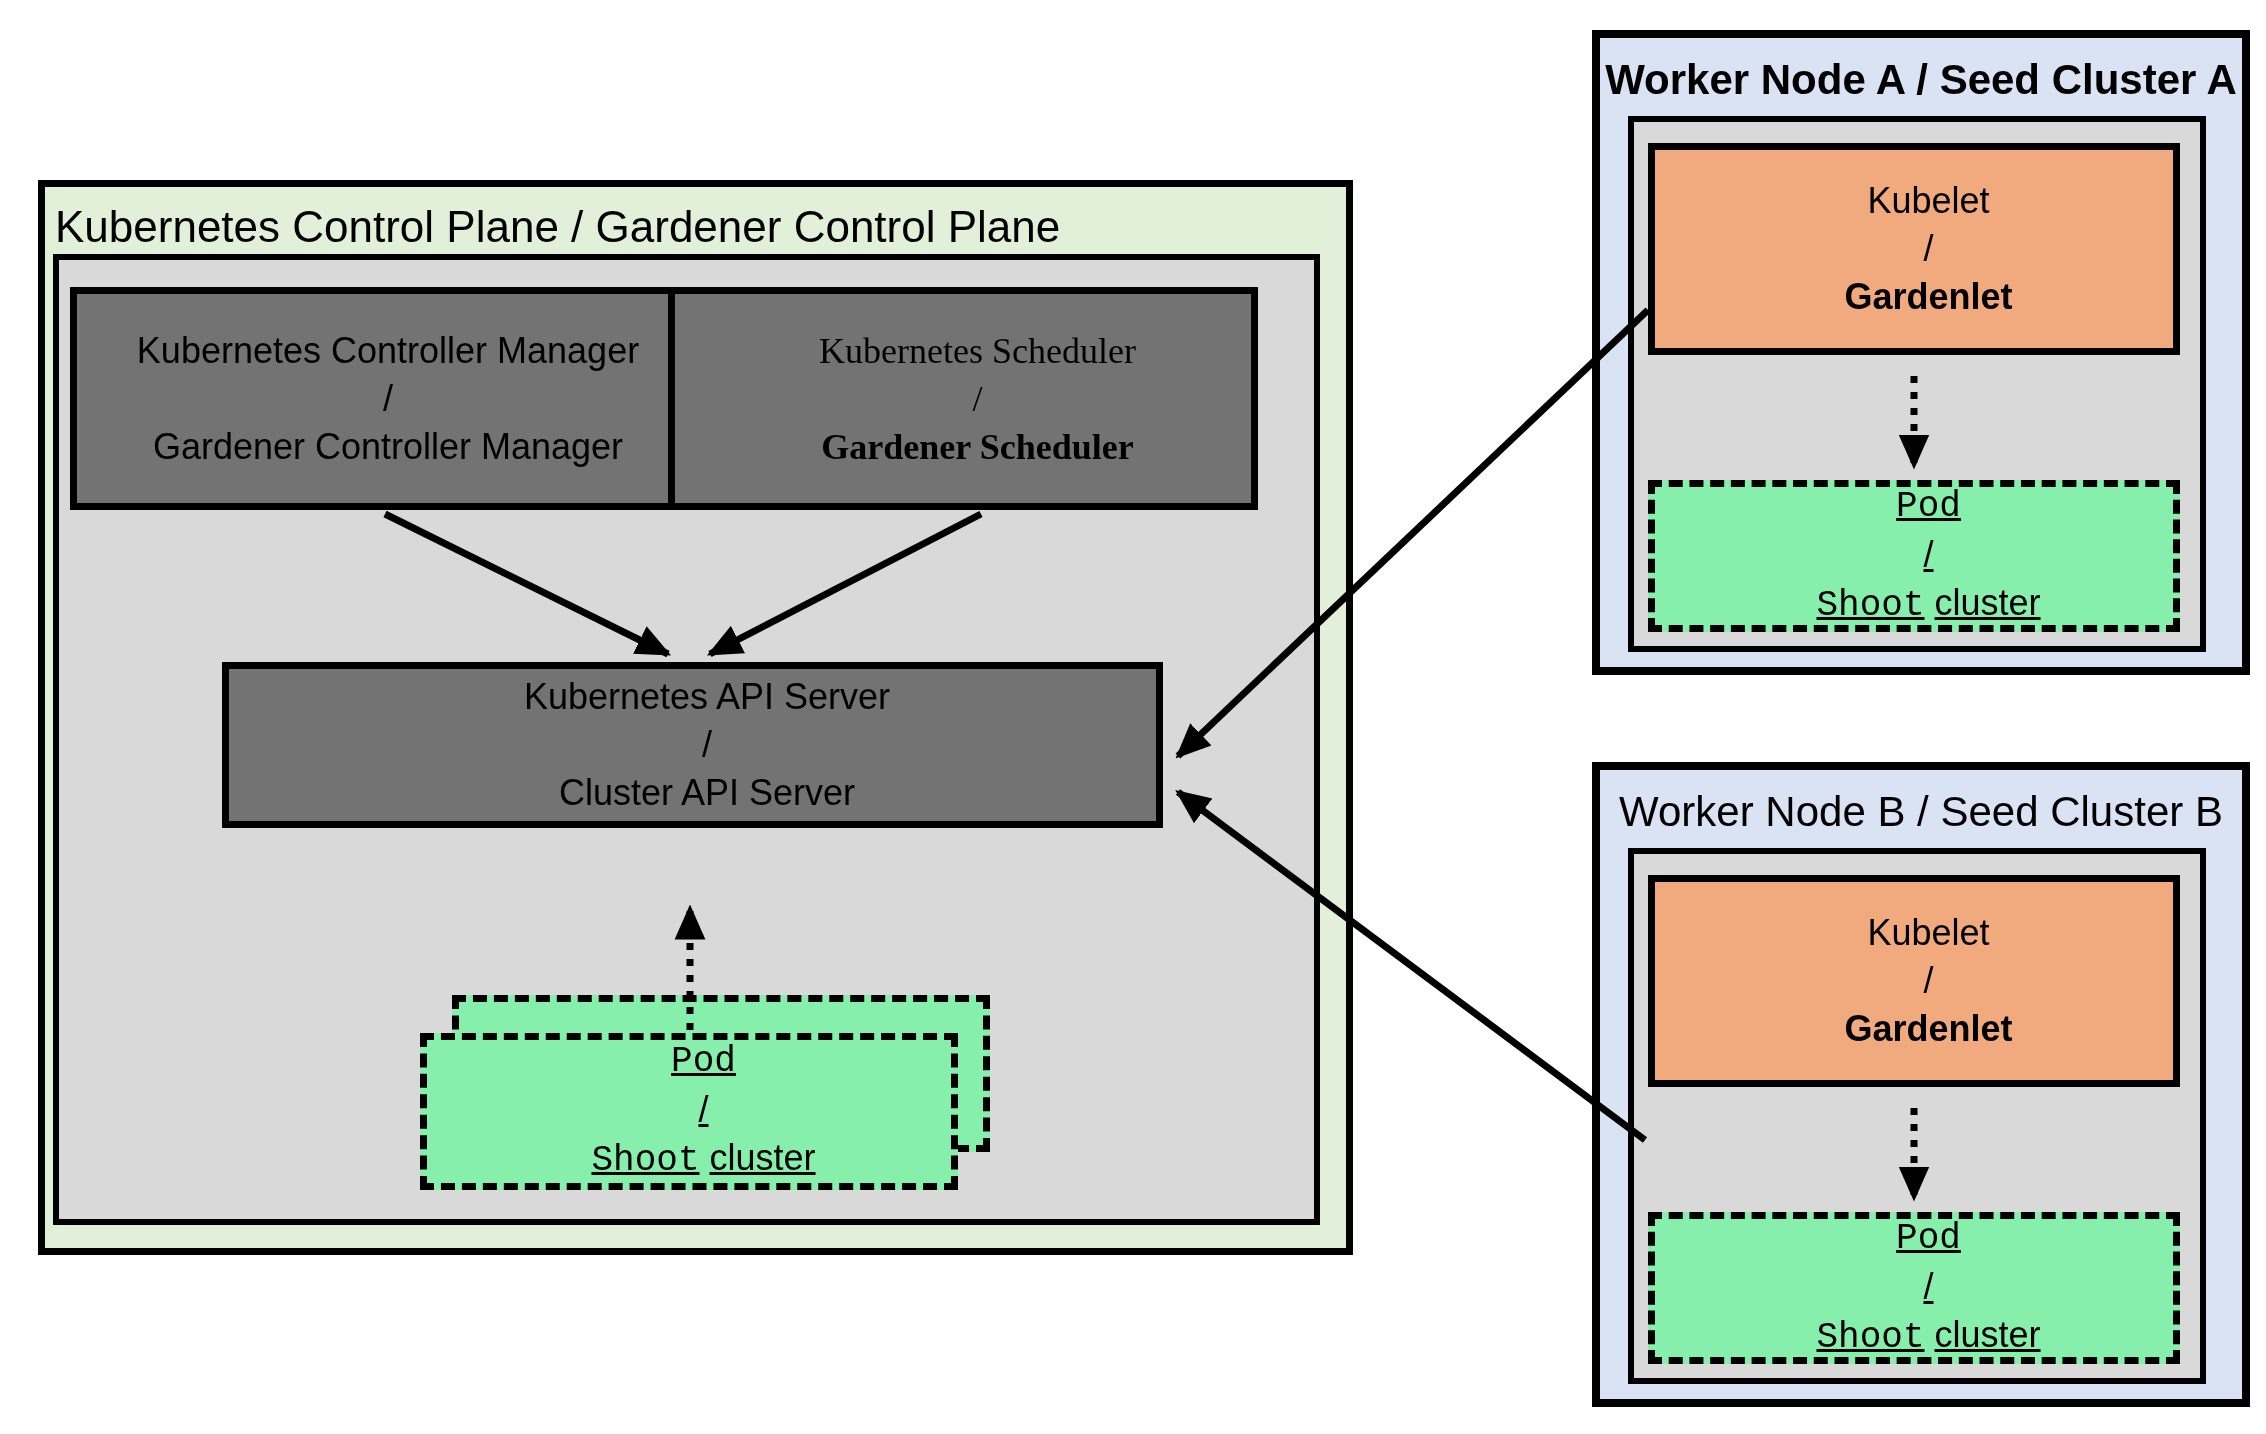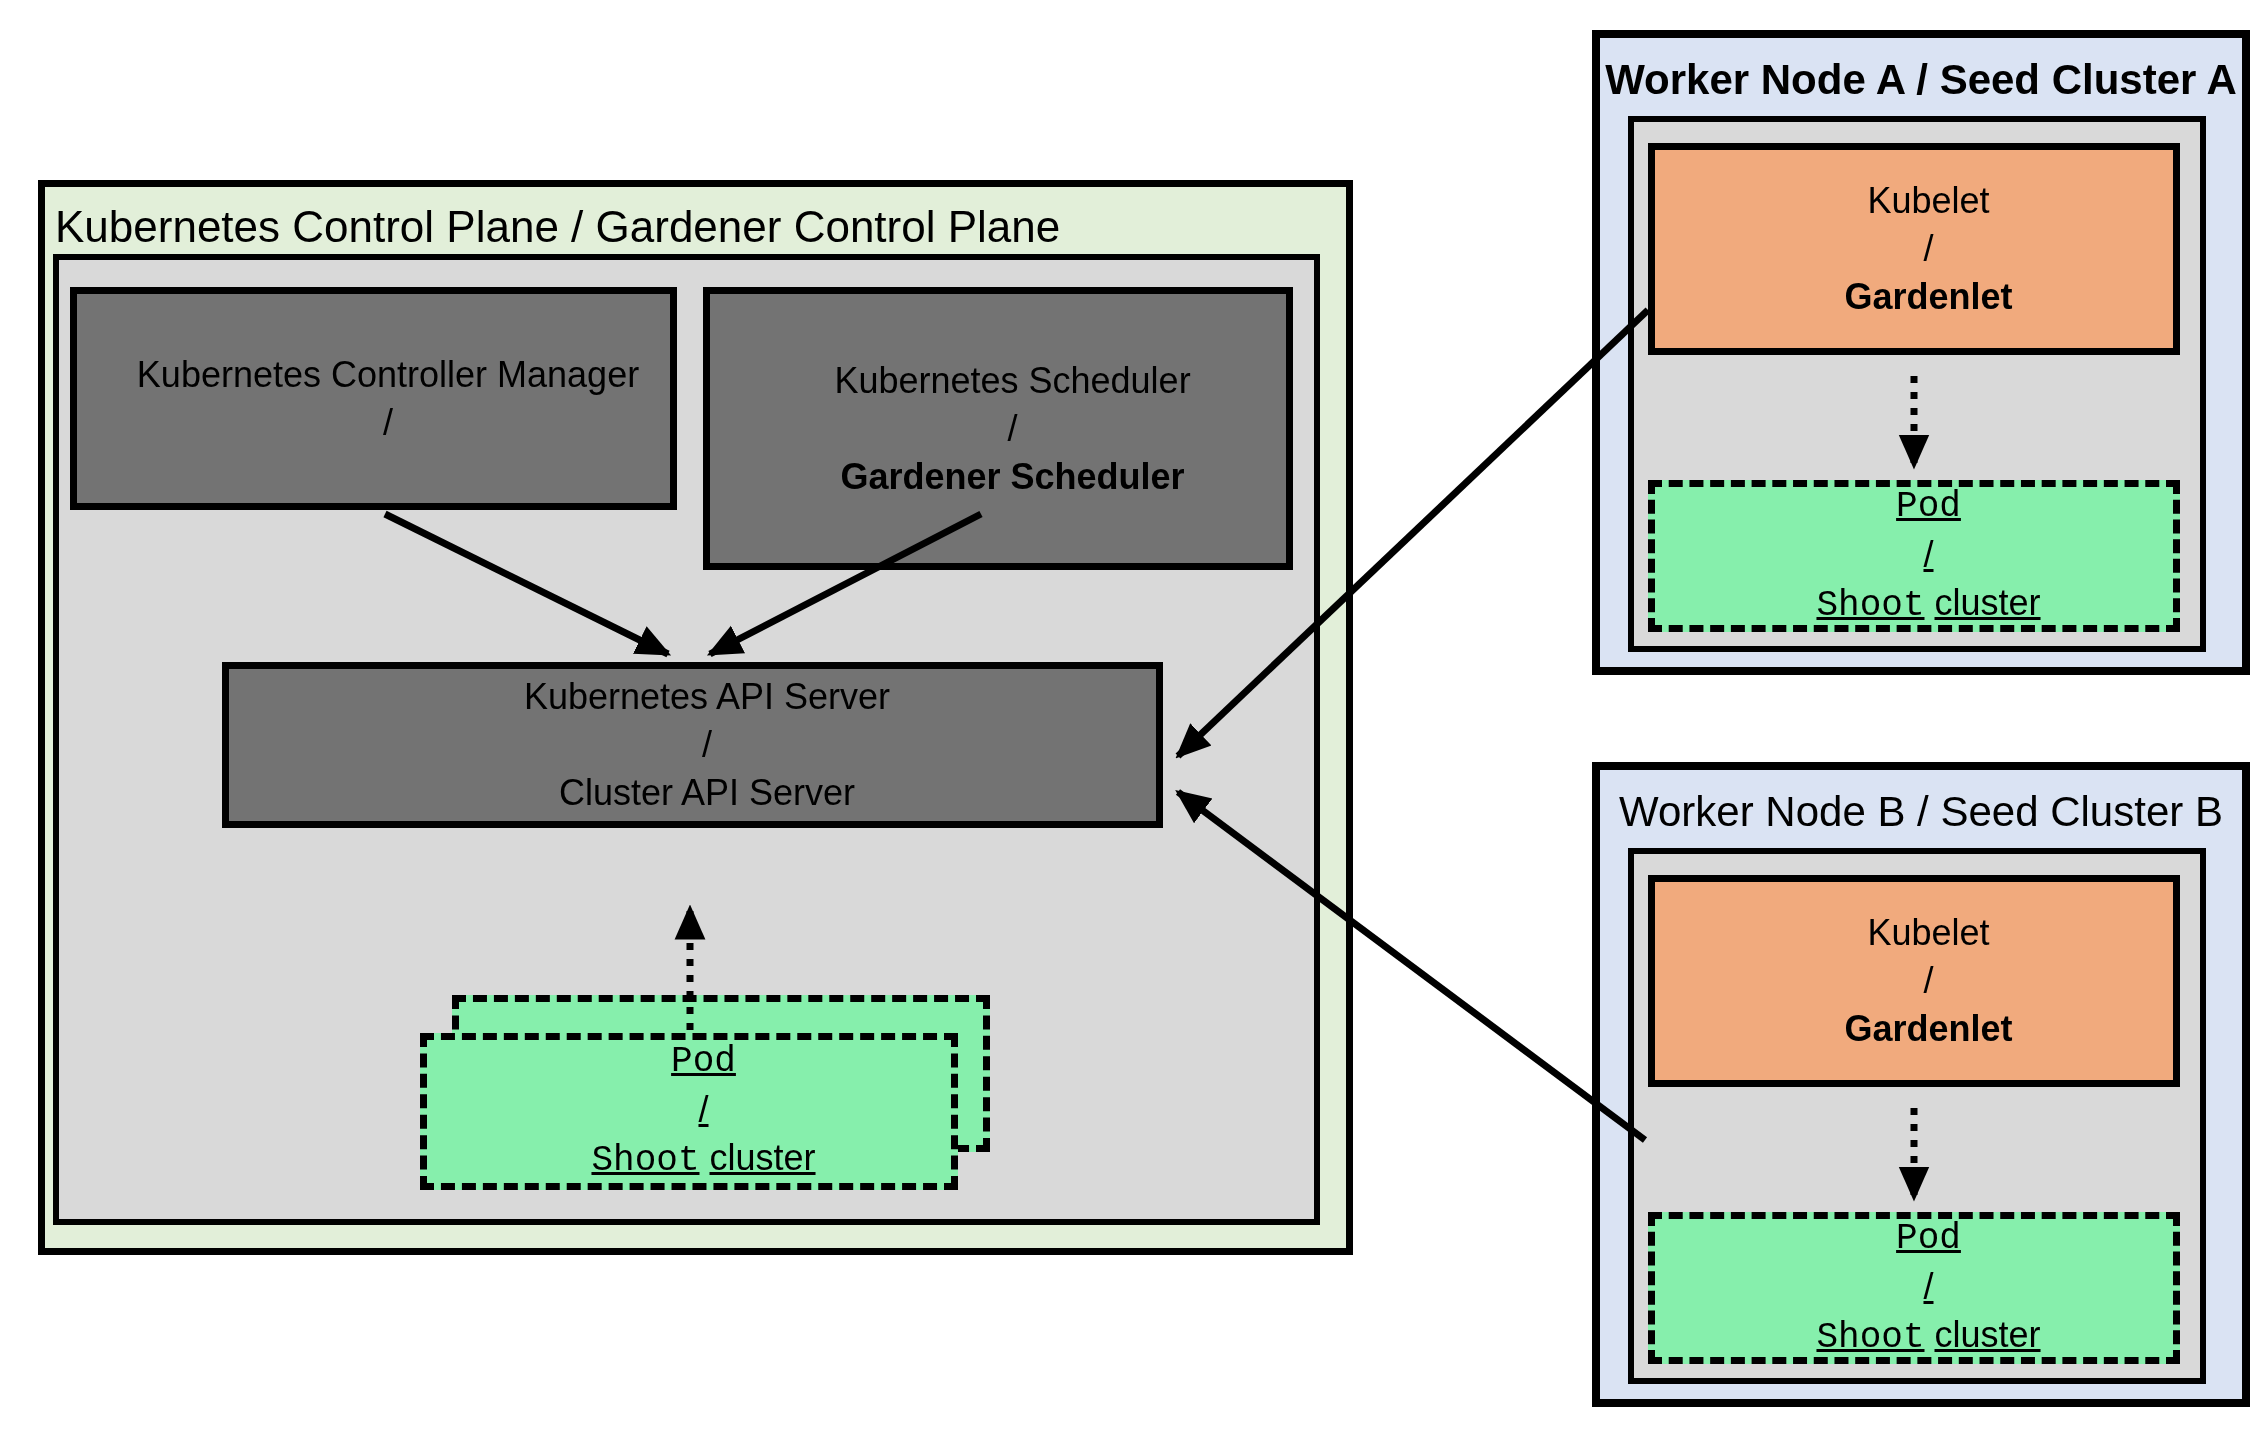--- a/index.html
+++ b/index.html
@@ -29,23 +29,24 @@
 
   <div class="abs outer-green" style="left:38px;top:180px;width:1315px;height:1075px;">
     <div class="abs cp-title" style="left:10px;top:12px;">Kubernetes Control Plane / Gardener Control Plane</div>
   </div>
 
   <div class="abs panel-gray" style="left:53px;top:254px;width:1267px;height:971px;"></div>
 
   <div class="abs box green" style="left:70px;top:287px;width:607px;height:223px;">
     <div class="line">Kubernetes Controller Manager</div>
     <div class="line">/</div>
+    <div class="line">Gardener Controller Manager</div>
   </div>
 
-  <div class="abs box green" style="left:703px;top:287px;width:590px;height:283px;">
+  <div class="abs box green" style="left:668px;top:287px;width:590px;height:223px;font-family:Liberation Serif, serif;">
     <div class="line">Kubernetes Scheduler</div>
     <div class="line">/</div>
     <div class="line bold">Gardener Scheduler</div>
   </div>
 
   <div class="abs box green" style="left:222px;top:662px;width:941px;height:166px;">
     <div class="line">Kubernetes API Server</div>
     <div class="line">/</div>
     <div class="line">Cluster API Server</div>
   </div>

